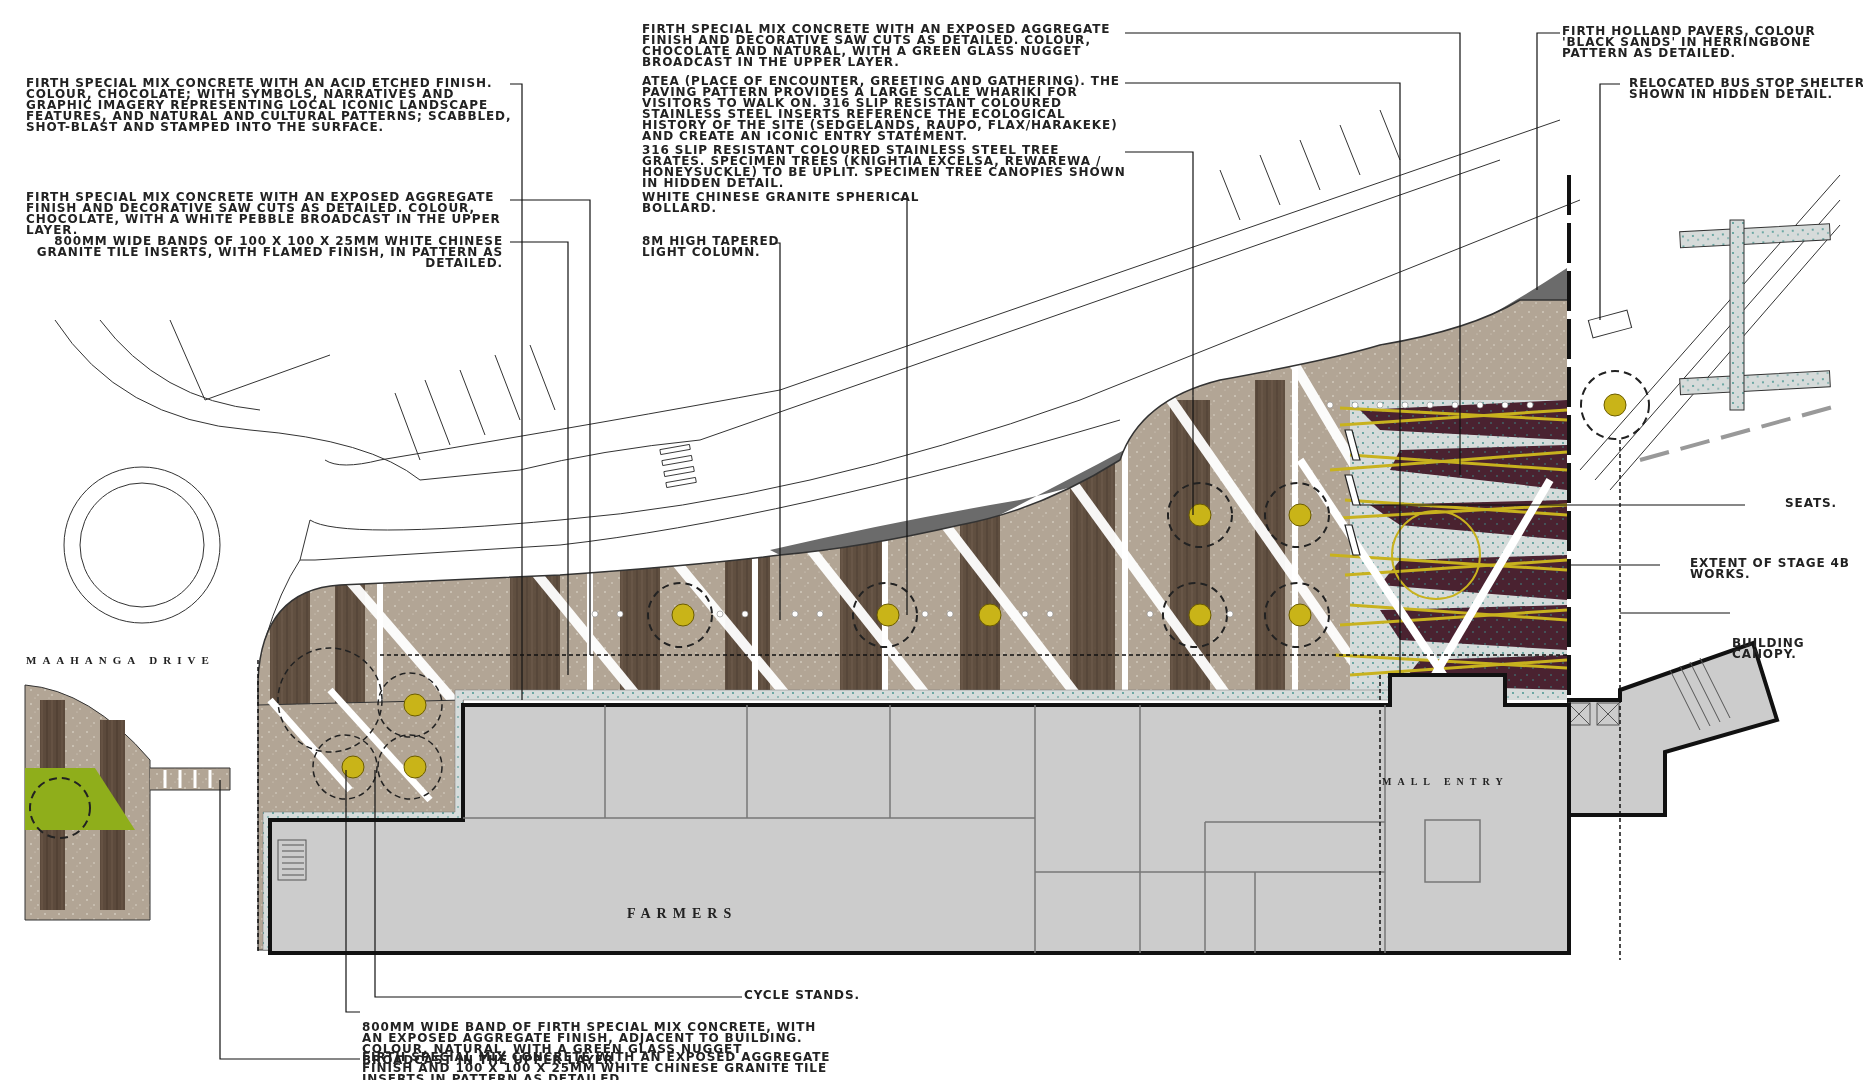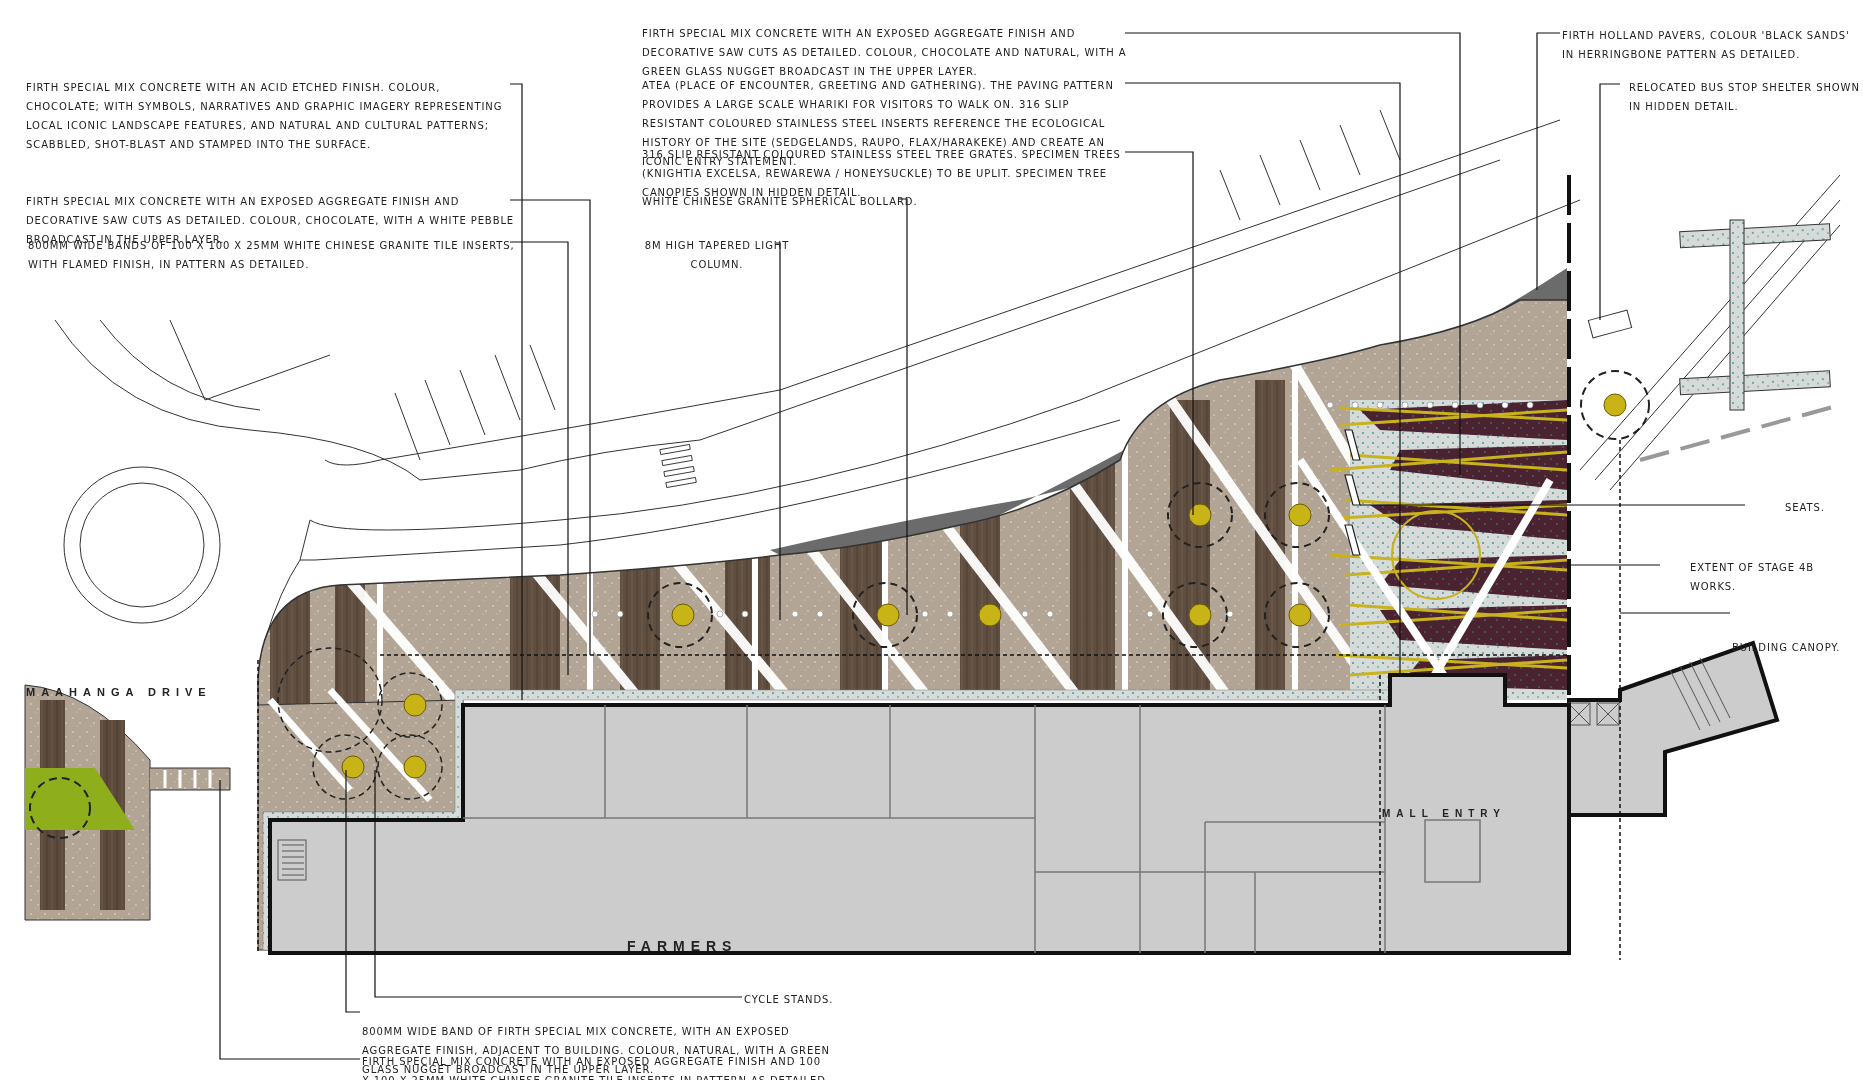--- a/index.html
+++ b/index.html
@@ -1,27 +1,27 @@
 <!DOCTYPE html>
 <html><head>
 <meta charset="utf-8">
 <style>
   html, body { margin: 0; padding: 0; background: #ffffff; }
   body { width: 1863px; height: 1080px; position: relative; overflow: hidden; font-family: "DejaVu Sans", sans-serif; }
   #plan { position: absolute; left: 0; top: 0; width: 1863px; height: 1080px; }
   .note {
     position: absolute; font-family: "DejaVu Sans", sans-serif;
-    font-size: 10px; line-height: 19px; letter-spacing: 0.9px;
-    text-transform: uppercase; color: #222; font-weight: normal;
+    font-size: 12px; line-height: 11px; letter-spacing: 0.9px;
+    text-transform: uppercase; color: #222; font-weight: bold;
     white-space: pre-line;
   }
   .label {
-    position: absolute; font-family: Liberation Sans, sans-serif;
+    position: absolute; font-family: Liberation Serif, serif;
     font-size: 11px; letter-spacing: 6px; color: #222; font-weight: bold;
-    text-transform: uppercase; white-space: nowrap; margin-top: 32px;
+    text-transform: uppercase; white-space: nowrap;
   }
 </style>
 </head>
 <body>
 
 <svg id="plan" viewBox="0 0 1863 1080" xmlns="http://www.w3.org/2000/svg">
   <defs>
     <pattern id="speckle" width="14" height="14" patternUnits="userSpaceOnUse">
       <rect width="14" height="14" fill="#b2a595"></rect>
       <circle cx="3" cy="4" r="0.8" fill="#e8e2d8"></circle>
@@ -325,27 +325,27 @@
     <path d="M360 1059 L220 1059 L220 780"></path>
   </g>
 </svg>
 
 <div class="label" style="left:26px;top:654px;">Maahanga Drive</div>
 <div class="label" style="left:1382px;top:776px;font-size:10px;">Mall Entry</div>
 <div class="label" style="left:627px;top:906px;font-size:14px;">Farmers</div>
 
 <div class="note" style="left:26px;top:78px;width:490px;">Firth special mix concrete with an acid etched finish. Colour, chocolate; with symbols, narratives and graphic imagery representing local iconic landscape features, and natural and cultural patterns; scabbled, shot-blast and stamped into the surface.</div>
 <div class="note" style="left:26px;top:192px;width:490px;">Firth special mix concrete with an exposed aggregate finish and decorative saw cuts as detailed. Colour, chocolate, with a white pebble broadcast in the upper layer.</div>
-<div class="note" style="left:28px;top:236px;width:490px;">800mm wide bands of 100 x 100 x 25mm white Chinese granite tile inserts, with flamed finish, in pattern as detailed.</div>
+<div class="note" style="left:13px;top:236px;width:490px;text-align:right;">800mm wide bands of 100 x 100 x 25mm white Chinese granite tile inserts, with flamed finish, in pattern as detailed.</div>
 
 <div class="note" style="left:642px;top:24px;width:485px;">Firth special mix concrete with an exposed aggregate finish and decorative saw cuts as detailed. Colour, chocolate and natural, with a green glass nugget broadcast in the upper layer.</div>
 <div class="note" style="left:642px;top:76px;width:485px;">Atea (place of encounter, greeting and gathering).  The paving pattern provides a large scale whariki for visitors to walk on.  316 slip resistant coloured stainless steel inserts reference the ecological history of the site (sedgelands, raupo, flax/harakeke) and create an iconic entry statement.</div>
 <div class="note" style="left:642px;top:145px;width:485px;">316 slip resistant coloured stainless steel tree grates. Specimen trees (Knightia excelsa, Rewarewa / Honeysuckle) to be uplit. Specimen tree canopies shown in hidden detail.</div>
 <div class="note" style="left:642px;top:192px;width:300px;">White Chinese granite spherical bollard.</div>
-<div class="note" style="left:642px;top:236px;width:150px;text-align:center;">8m high tapered light column.</div>
+<div class="note" style="left:642px;top:236px;width:150px;">8m high tapered light column.</div>
 
 <div class="note" style="left:1562px;top:26px;width:300px;">Firth Holland Pavers, colour 'Black Sands' in herringbone pattern as detailed.</div>
 <div class="note" style="left:1621px;top:78px;width:240px;margin-left:8px;">Relocated bus stop shelter shown in hidden detail.</div>
 <div class="note" style="left:1785px;top:498px;">Seats.</div>
 <div class="note" style="left:1690px;top:558px;">Extent of Stage 4B Works.</div>
 <div class="note" style="left:1732px;top:638px;">Building canopy.</div>
 
 <div class="note" style="left:744px;top:990px;">Cycle stands.</div>
 <div class="note" style="left:362px;top:1005px;width:470px;margin-top:17px;">800mm wide band of Firth special mix concrete, with an exposed aggregate finish, adjacent to building. Colour, natural, with a green glass nugget broadcast in the upper layer.</div>
 <div class="note" style="left:362px;top:1052px;width:470px;">Firth special mix concrete with an exposed aggregate finish and 100 x 100 x 25mm white Chinese granite tile inserts in pattern as detailed.</div>

